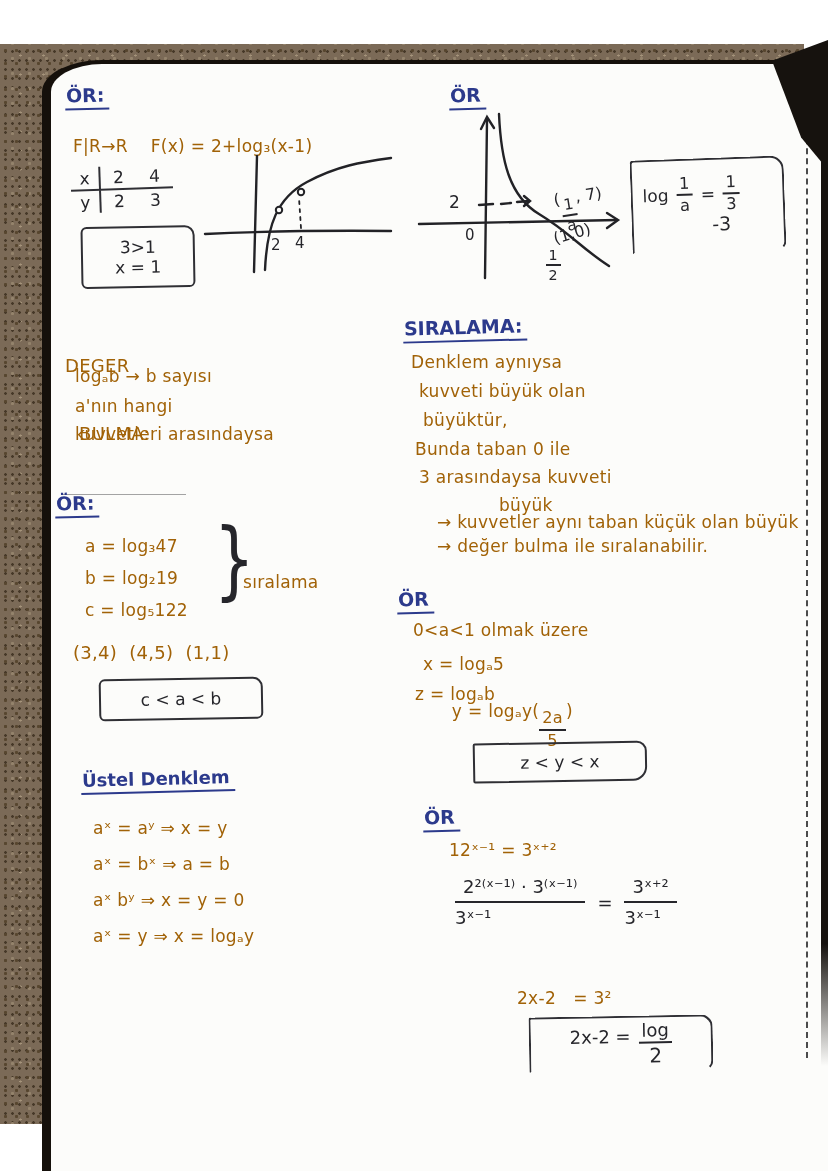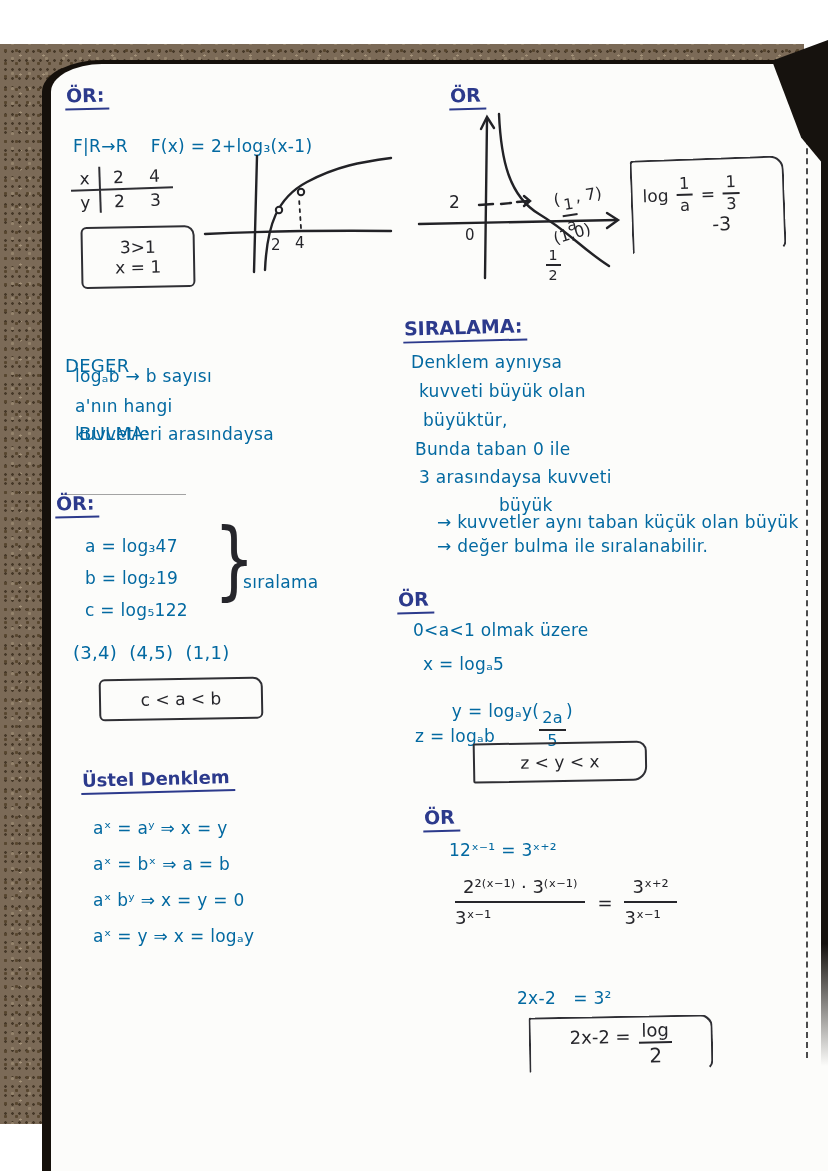--- a/index.html
+++ b/index.html
@@ -34,21 +34,21 @@
     border-left:2px dashed #4b4b4b;z-index:5;
   }
   .edge-strip{
     position:absolute;left:821px;top:46px;width:7px;height:1020px;
     background:linear-gradient(#16120e 88%, rgba(22,18,14,0));z-index:6;
   }
   .wedge{
     position:absolute;left:772px;top:40px;width:56px;height:130px;
     background:#16120e;clip-path:polygon(100% 0,100% 100%,52% 75%,0 16%);z-index:6;
   }
-  .t{position:absolute;white-space:pre;color:#0369a1;font-size:17px;letter-spacing:.3px;line-height:1.25}
+  .t{position:absolute;white-space:pre;color:#a16207;font-size:17px;letter-spacing:.3px;line-height:1.25}
   .sm{font-size:17px}
   .h{
     position:absolute;white-space:pre;color:#2c3a8c;font-weight:bold;font-size:19px;
     border-bottom:2.5px solid currentColor;padding:0 5px 2px 1px;transform:rotate(-1.5deg);
   }
   .bx{
     position:absolute;border:2.5px solid #2f2f34;border-radius:6px 10px 6px 6px;
     color:#26262b;display:flex;flex-direction:column;justify-content:center;
     padding:4px 10px;font-size:17px;transform:rotate(-1deg);
   }
@@ -183,21 +183,21 @@
   <span class="t" style="left:448px;top:431px">büyük</span>
   <span class="t sm" style="left:386px;top:448px">→ kuvvetler aynı taban küçük olan büyük</span>
   <span class="t sm" style="left:386px;top:472px">→ değer bulma ile sıralanabilir.</span>
 
   <span class="h" style="left:346px;top:524px">ÖR</span>
   <span class="t" style="left:362px;top:556px">0&lt;a&lt;1 olmak üzere</span>
   <span class="t" style="left:372px;top:590px">x = logₐ5</span>
   <span class="t" style="left:378px;top:616px">
     <span>y = logₐy(</span><span class="frac"><span class="fn">2a</span><span class="fd">5</span></span><span>)</span>
   </span>
-  <span class="t" style="left:364px;top:662px">z = logₐb</span>
+  <span class="t" style="left:364px;top:620px">z = logₐb</span>
   <div class="bx" style="left:422px;top:678px;width:150px;height:28px;align-items:center;border-radius:2px 10px 14px 2px">
     <span>z &lt; y &lt; x</span>
   </div>
 
   <span class="h" style="left:372px;top:742px">ÖR</span>
   <span class="t" style="left:398px;top:776px">12ˣ⁻¹ = 3ˣ⁺²</span>
 
   <div class="bigeq" style="left:404px;top:812px">
     <span class="bfrac">
       <span class="fn2">2²⁽ˣ⁻¹⁾ · 3⁽ˣ⁻¹⁾</span>

